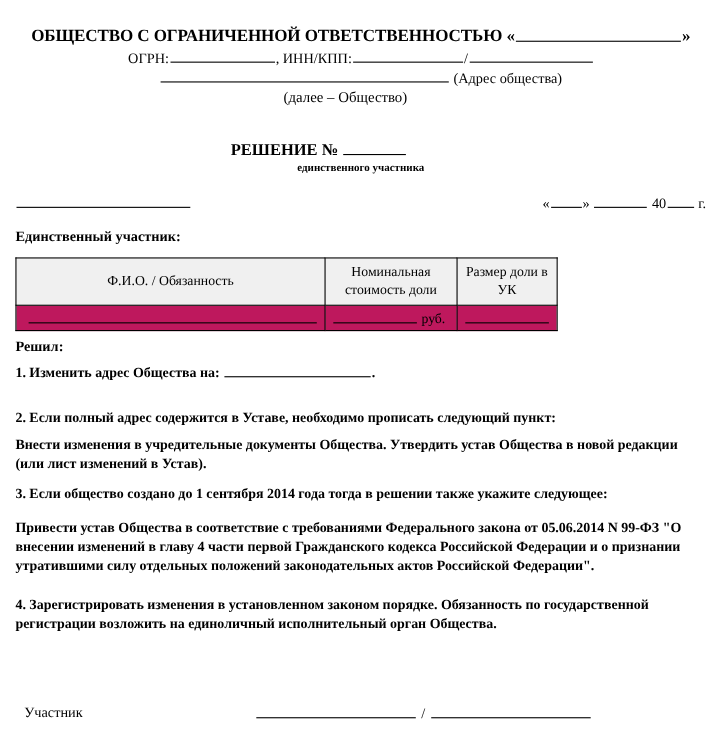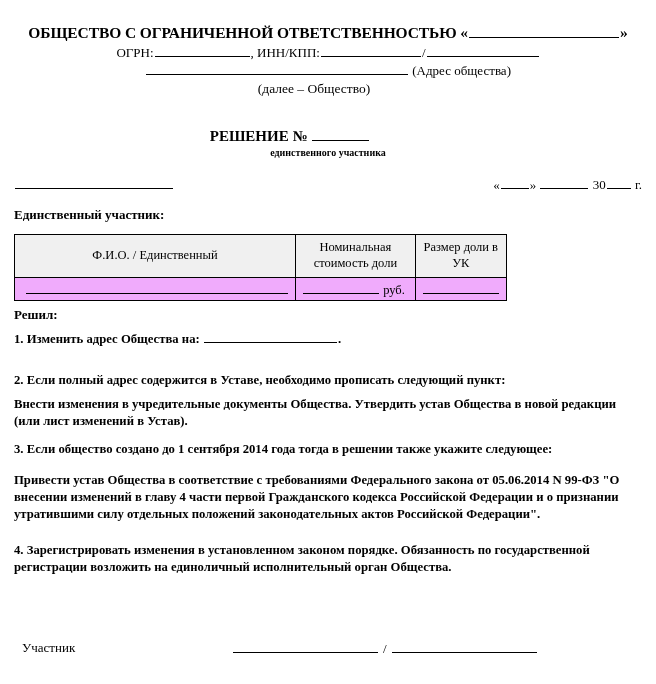--- a/index.html
+++ b/index.html
@@ -154,21 +154,21 @@
     font-weight: normal;
     text-align: center;
     height: 38px;
     padding: 2px 4px;
     line-height: 1.25;
   }
   table.share-table tbody td {
     height: 22px;
     text-align: center;
     padding: 0 6px;
-    background: #f0abfc;
+    background: #be185d;
   }
   .col-name { width: 268px; }
   .col-nominal { width: 109px; }
   .col-size { width: 111px; }
   .cell-name-inner {
     display: block;
     text-align: left;
     padding-left: 4px;
   }
   .cell-nominal-inner {
@@ -246,30 +246,30 @@
     <span>РЕШЕНИЕ №</span> <span class="ul ul-w57"></span>
   </div>
   <div class="doc-subtitle">единственного участника</div>
 
   <div class="place-line">
     <span class="ul ul-w158"></span>
   </div>
   <div class="date-line">
     <span>«</span><span class="ul ul-w28"></span><span>»</span>
     <span class="ul ul-w48"></span>
-    <span>30</span><span class="ul ul-w24"></span>
+    <span>40</span><span class="ul ul-w24"></span>
     <span>г.</span>
   </div>
 
   <div class="participant-label">Единственный участник:</div>
 
   <table class="share-table">
     <thead>
       <tr>
-        <th class="col-name">Ф.И.О. / Единственный</th>
+        <th class="col-name">Ф.И.О. / Обязанность</th>
         <th class="col-nominal">Номинальная стоимость доли</th>
         <th class="col-size">Размер доли в УК</th>
       </tr>
     </thead>
     <tbody>
       <tr>
         <td>
           <span class="cell-name-inner"><span class="ul ul-w262"></span></span>
         </td>
         <td>

